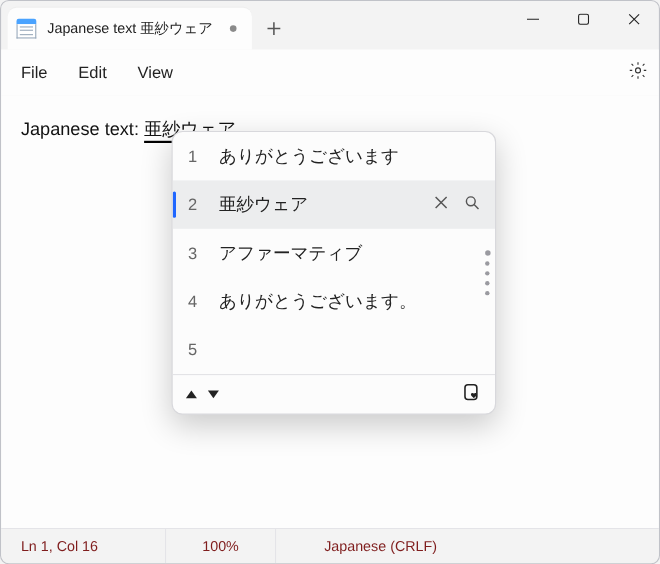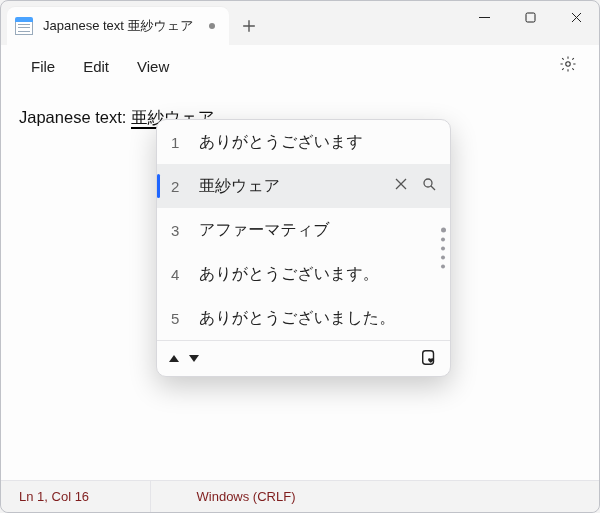--- a/index.html
+++ b/index.html
@@ -13,21 +13,21 @@
   .tab-icon .bd { flex:1; background:#fff; border:1px solid #9ab; border-top:none; display:flex; flex-direction:column; justify-content:space-around; padding:1px 2px; }
   .tab-icon .bd i { display:block; height:1px; background:#9ab; }
   .tab-title { font-size:13px; color:#222; }
   .dirty { width:6px; height:6px; background:#8a8a8a; border-radius:50%; margin-left:6px; }
   .newtab { width:40px; height:38px; margin-top:6px; display:flex; align-items:center; justify-content:center; color:#555; font-size:16px; }
   .spacer { flex:1; }
   .winbtns { display:flex; }
   .winbtn { width:46px; height:32px; display:flex; align-items:center; justify-content:center; color:#222; }
   .winbtn svg { width:11px; height:11px; stroke:#222; stroke-width:1; fill:none; }
 
-  .menubar { background:#fdfdfd; display:flex; align-items:center; height:42px; padding:0 16px; }
+  .menubar { background:#fdfdfd; display:flex; align-items:center; height:42px; padding:0 4px; }
   .menuitem { padding:6px 14px; font-size:15px; color:#222; border-radius:4px; }
   .gear { margin-left:auto; padding:6px; }
   .gear svg { width:18px; height:18px; stroke:#333; stroke-width:1.4; fill:none; }
 
   .editor { background:#fdfdfd; height:calc(100% - 44px - 42px - 32px); padding:20px 18px; font-family:"Consolas","Courier New",monospace; font-size:16.5px; color:#111; position:relative; }
   .ime-compose { position:relative;text-align:right; }
   .ime-compose .us { border-bottom:2px solid #000; padding-bottom:1px; }
 
   .ime-panel { position:absolute; left:155px; top:32px; width:295px; background:#fcfcfc; border:1px solid #d8d8dc; border-radius:10px; box-shadow:0 10px 28px rgba(0,0,0,.20); overflow:hidden; }
   .cand { display:flex; align-items:center; height:44px; padding:0 14px; font-size:16px; color:#222; position:relative; font-family:"Yu Gothic UI","Segoe UI",sans-serif; }
@@ -133,21 +133,20 @@
     <div class="cand">
       <span class="num">3</span>
       <span class="txt">アファーマティブ</span>
     </div>
     <div class="cand">
       <span class="num">4</span>
       <span class="txt">ありがとうございます。</span>
     </div>
     <div class="cand">
       <span class="num">5</span>
-      <span class="txt">ありがとうございました。</span>
     </div>
     <div class="dots">
         <i class="big"></i>
         <i></i>
         <i></i>
         <i></i>
         <i></i>
       </div>
     <div class="ime-foot">
       <span class="tri up"></span>
@@ -157,14 +156,15 @@
             <rect x="3" y="3" width="12" height="15" rx="3"></rect>
             <path d="M12 12c1-1 3-1 3 1 0 1.5-3 3.5-3 3.5s-3-2-3-3.5c0-2 2-2 3-1z" fill="#222" stroke="none"></path>
           </svg>
       </span>
     </div>
   </div>
 </div>
 
 <div class="statusbar">
   <div class="cell" style="width:150px">Ln 1, Col 16</div>
-  <div class="cell" style="width:190px;justify-content:center">Windows (CRLF)</div>
+  <div class="cell" style="width:100px;justify-content:center">100%</div>
+  <div class="cell" style="width:190px;justify-content:center">Japanese (CRLF)</div>
 </div>
 
 </body></html>

